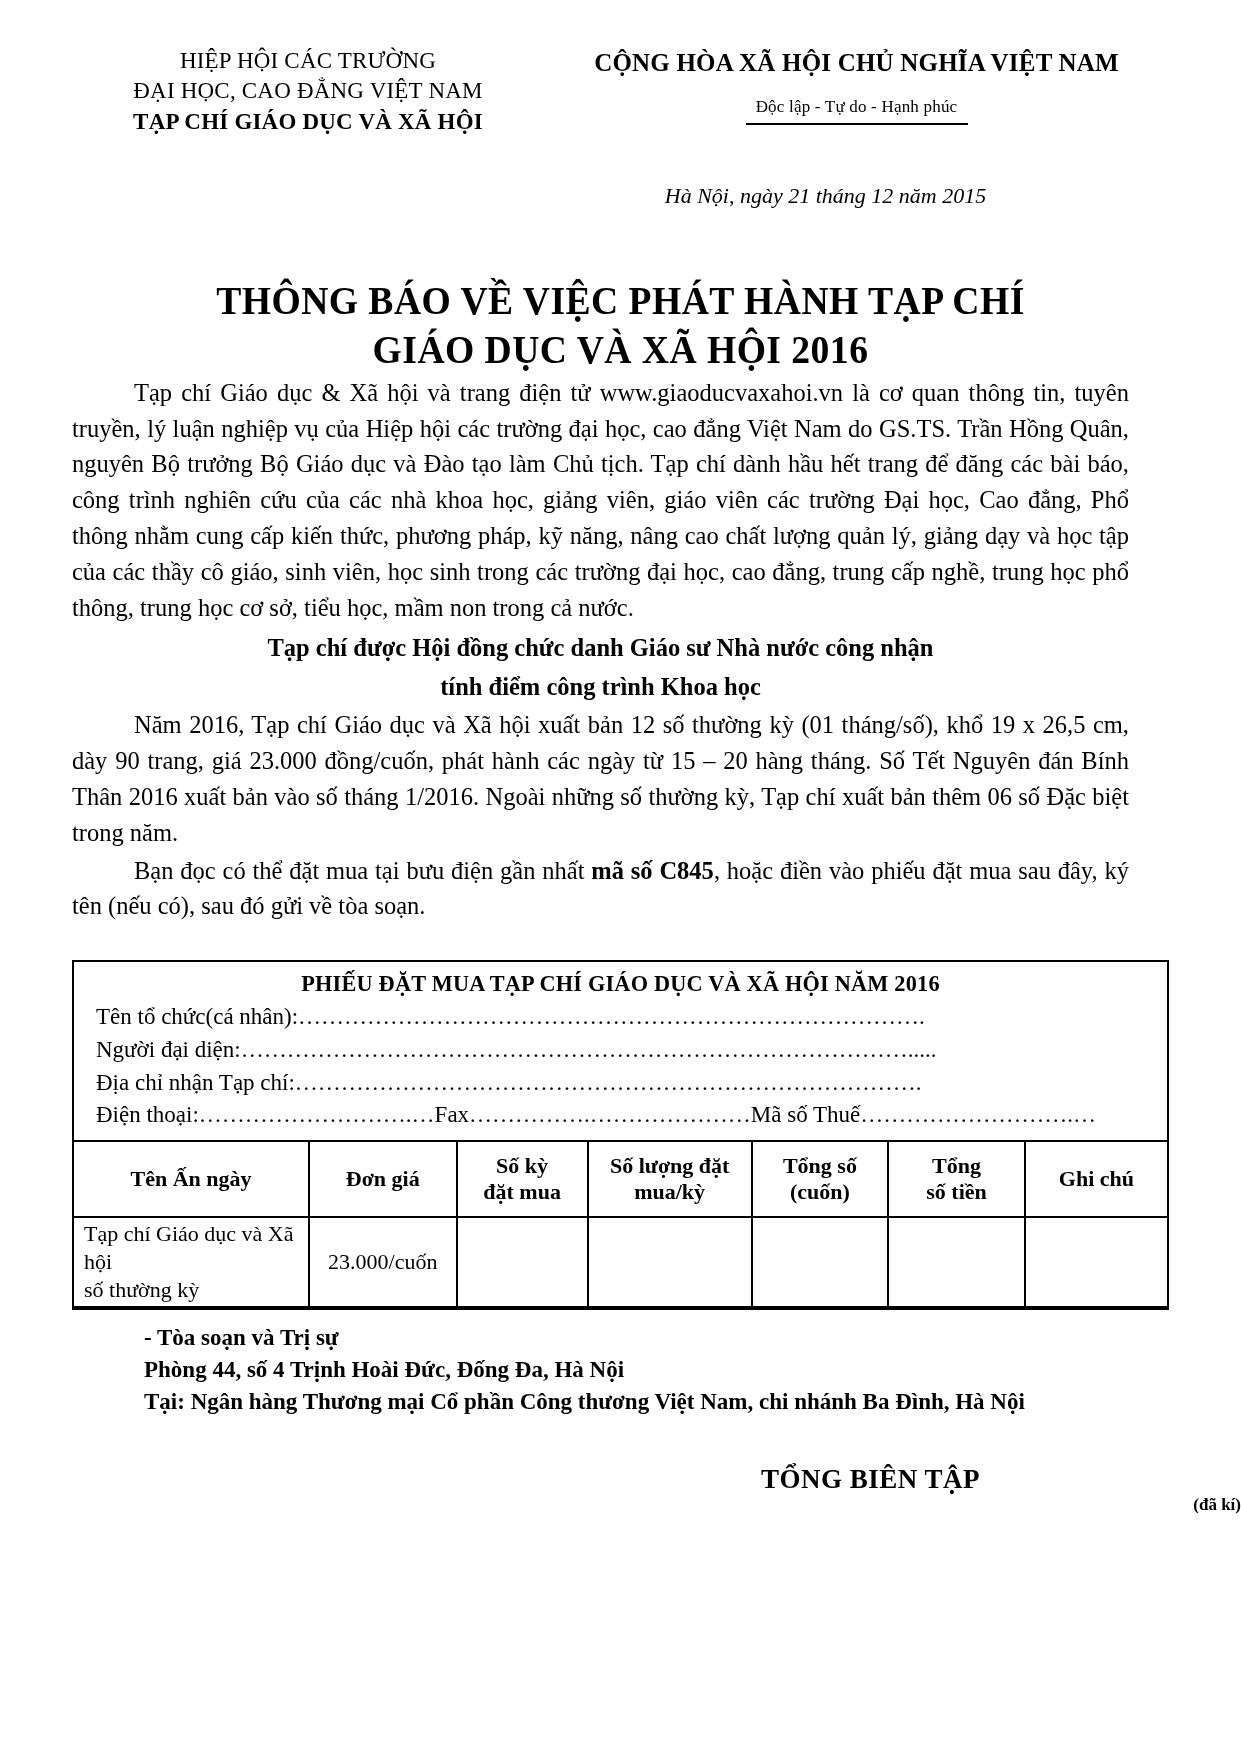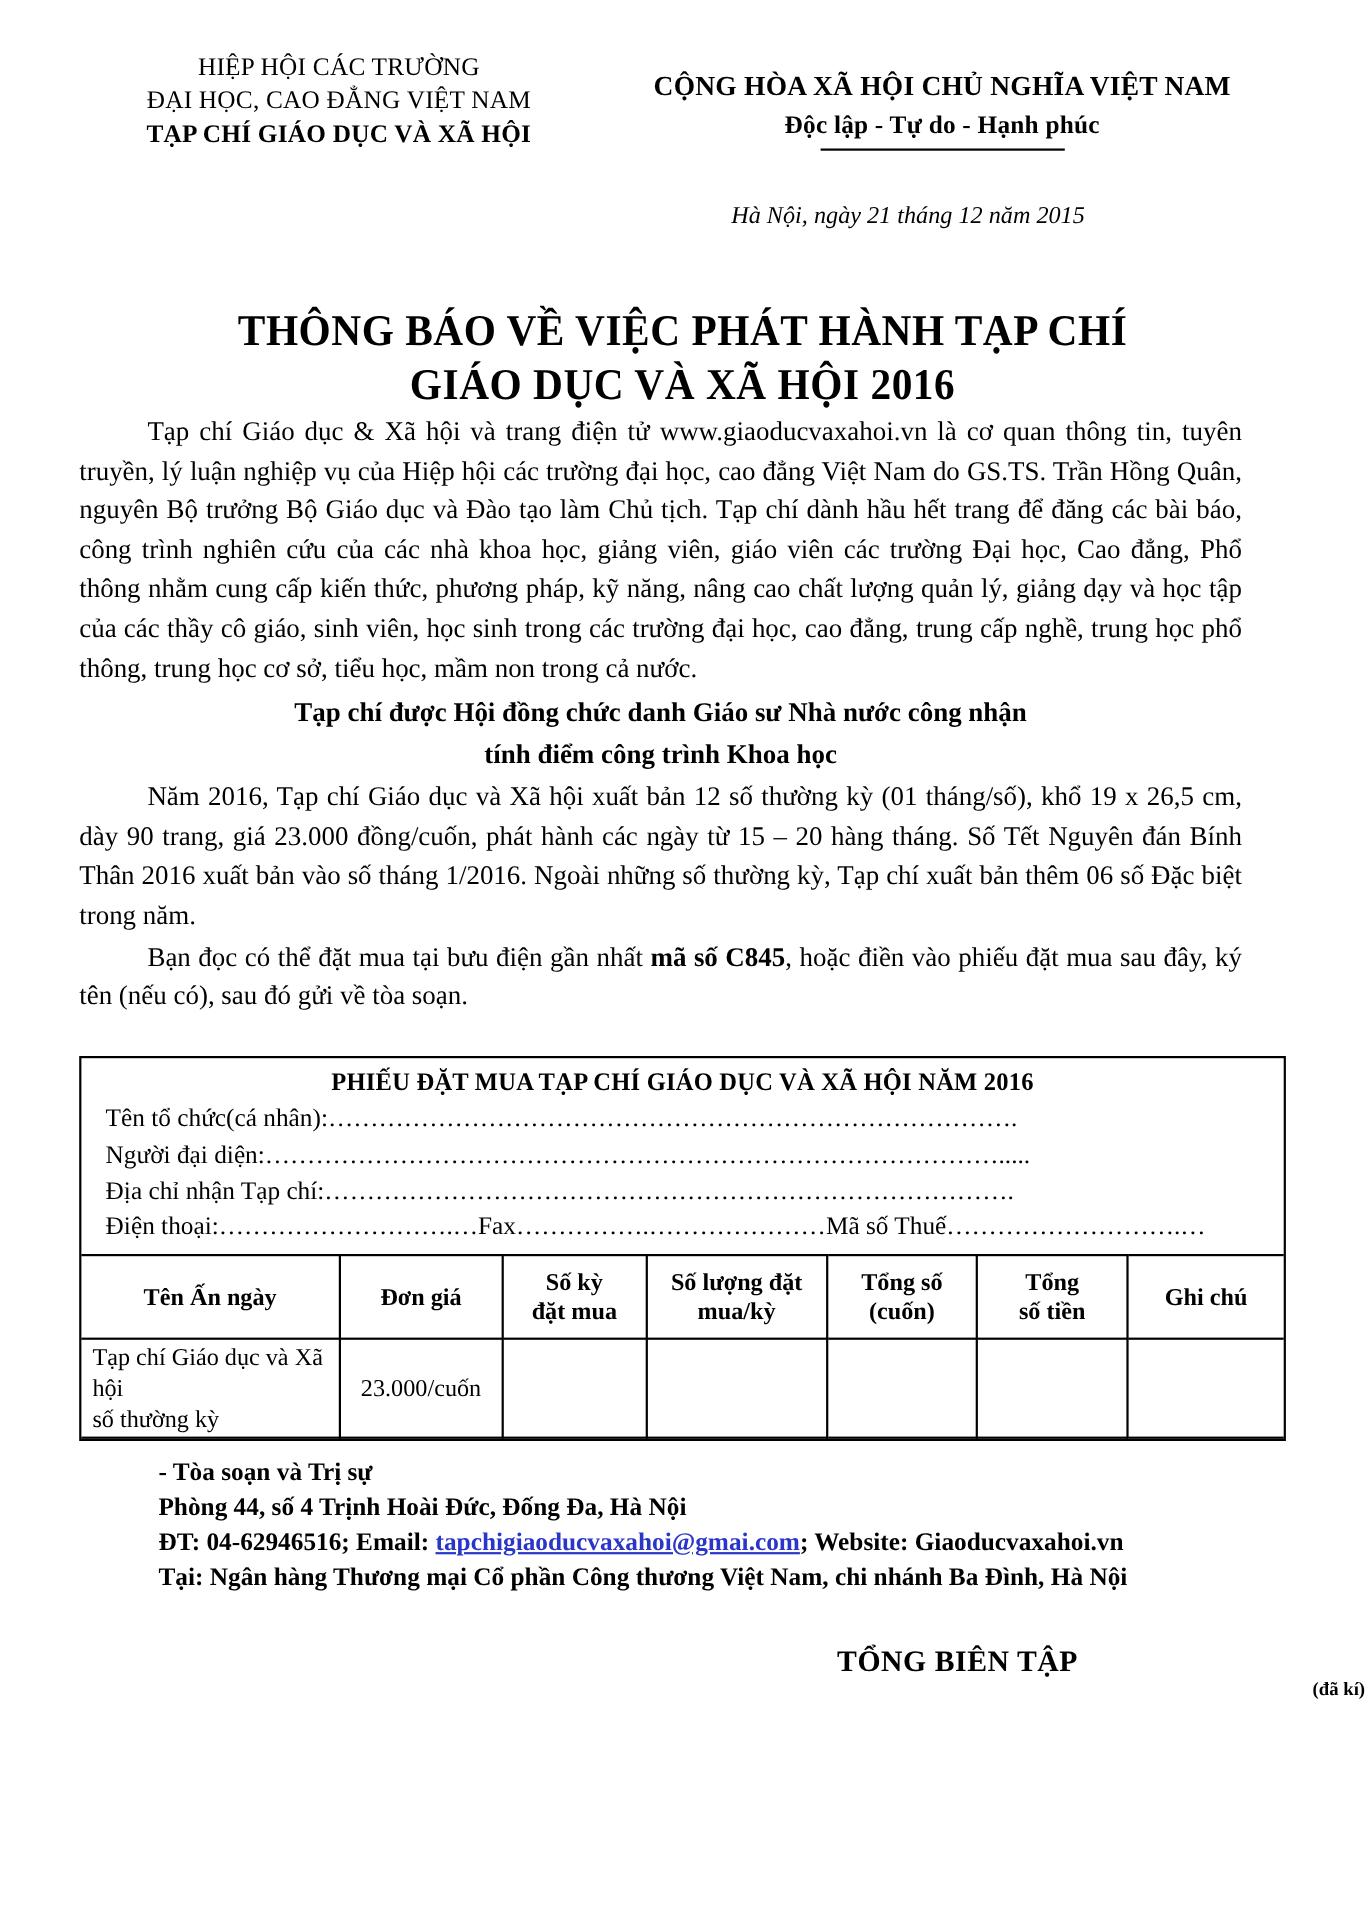--- a/index.html
+++ b/index.html
@@ -19,21 +19,21 @@
     position: relative;
     width: 1241px;
     height: 1755px;
     padding: 0;
     box-sizing: border-box;
   }
 
   
   .masthead {
     display: flex;
-    align-items: flex-end;
+    align-items: flex-start;
     padding: 46px 60px 0 60px;
     box-sizing: border-box;
   }
   .org-block {
     width: 420px;
     text-align: center;
     line-height: 1.32;
     margin-left: 38px;
   }
   .org-line1, .org-line2 {
@@ -54,24 +54,24 @@
     margin-left: 14px;
     position: relative;
   }
   .nation-line1 {
     font-size: 25px;
     font-weight: bold;
     letter-spacing: 0.2px;
     white-space: nowrap;
   }
   .nation-line2 {
-    font-size: 23px;
-    font-weight: bold;
-    letter-spacing: 0.2px;
-    margin-top: 4px;
+    font-size: 17px;
+    font-weight: normal;
+    letter-spacing: 0.2px;
+    margin-top: 16px;
   }
   .rule {
     width: 222px;
     height: 2px;
     background: #000;
     margin: 5px auto 0 auto;
   }
 
   .datestamp {
     text-align: center;
@@ -309,21 +309,20 @@
           <td></td>
           <td class="last-col"></td>
         </tr>
       </tbody>
     </table>
   </div>
 
   <div class="contact">
     <div>- Tòa soạn và Trị sự</div>
     <div>Phòng 44, số 4 Trịnh Hoài Đức, Đống Đa, Hà Nội</div>
-    <div><span>ĐT: 04-62946516; Email: </span><span class="link">tapchigiaoducvaxahoi@gmai.com</span><span>; Website: Giaoducvaxahoi.vn</span></div>
     <div>Tại: Ngân hàng Thương mại Cổ phần Công thương Việt Nam, chi nhánh Ba Đình, Hà Nội</div>
   </div>
 
   <div class="sign-block">
     <div class="sign-title">TỔNG BIÊN TẬP</div>
     <div class="sign-note">(đã kí)</div>
   </div>
 
 </div>
 

